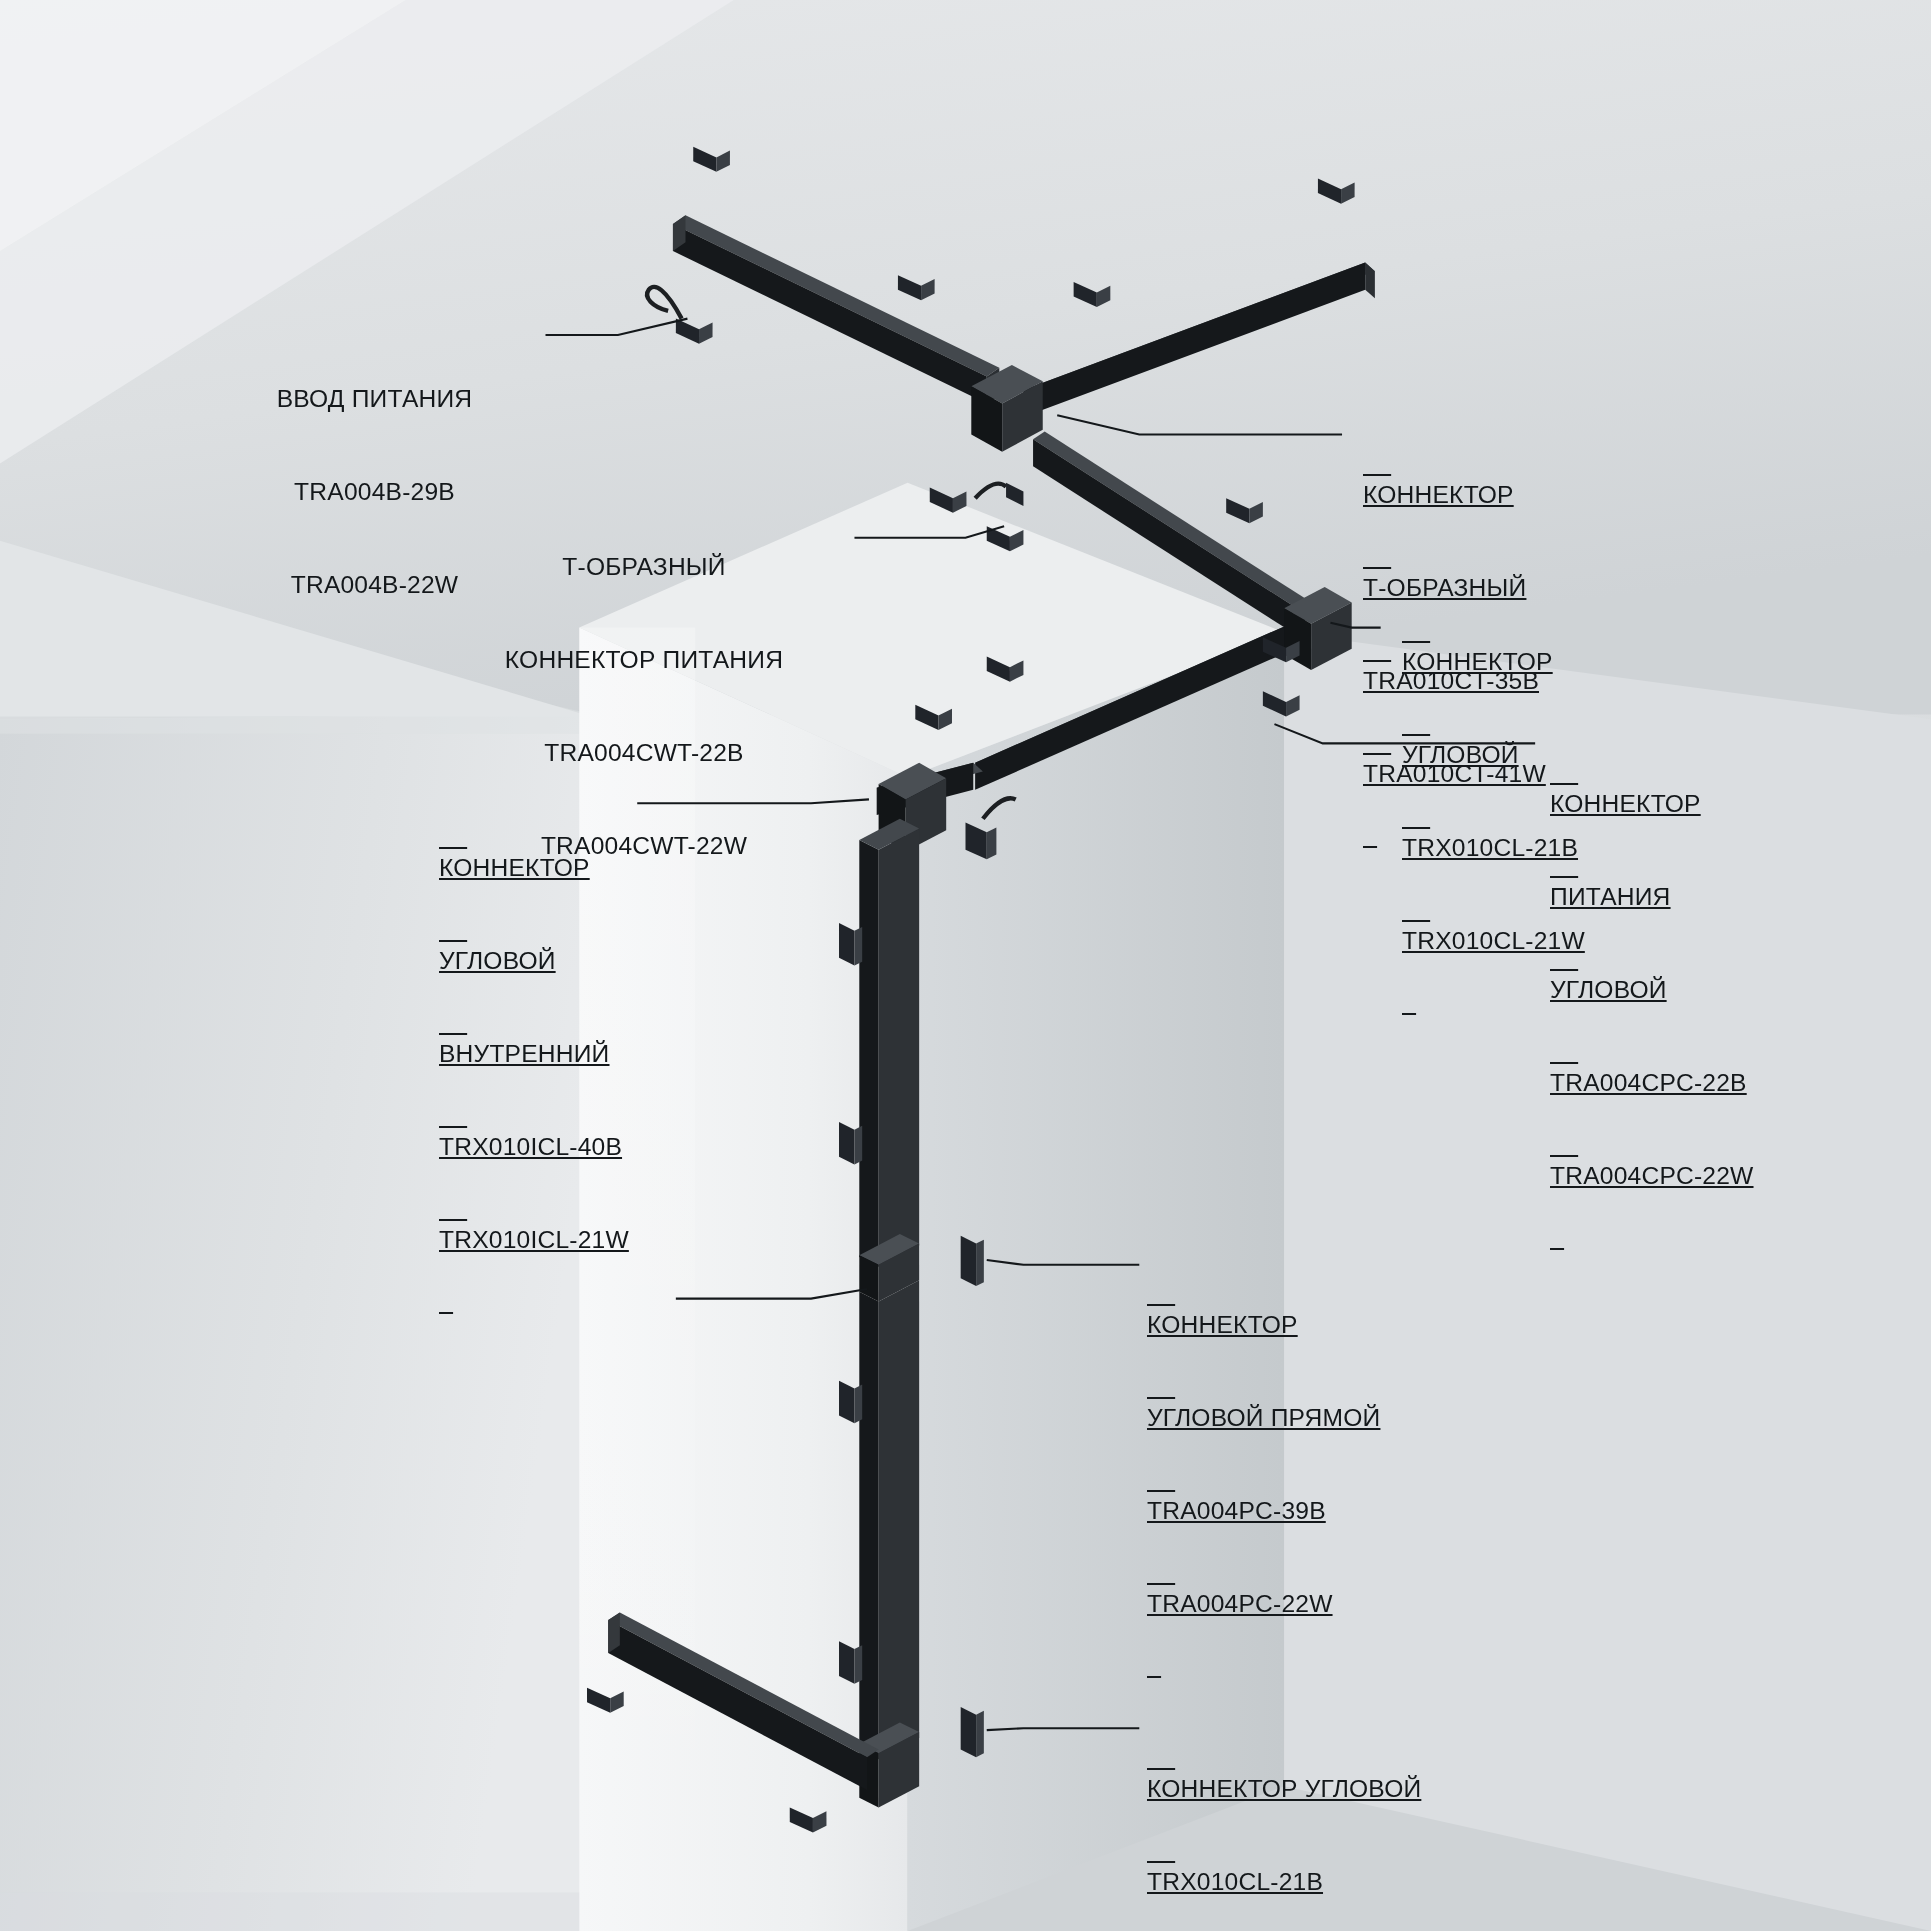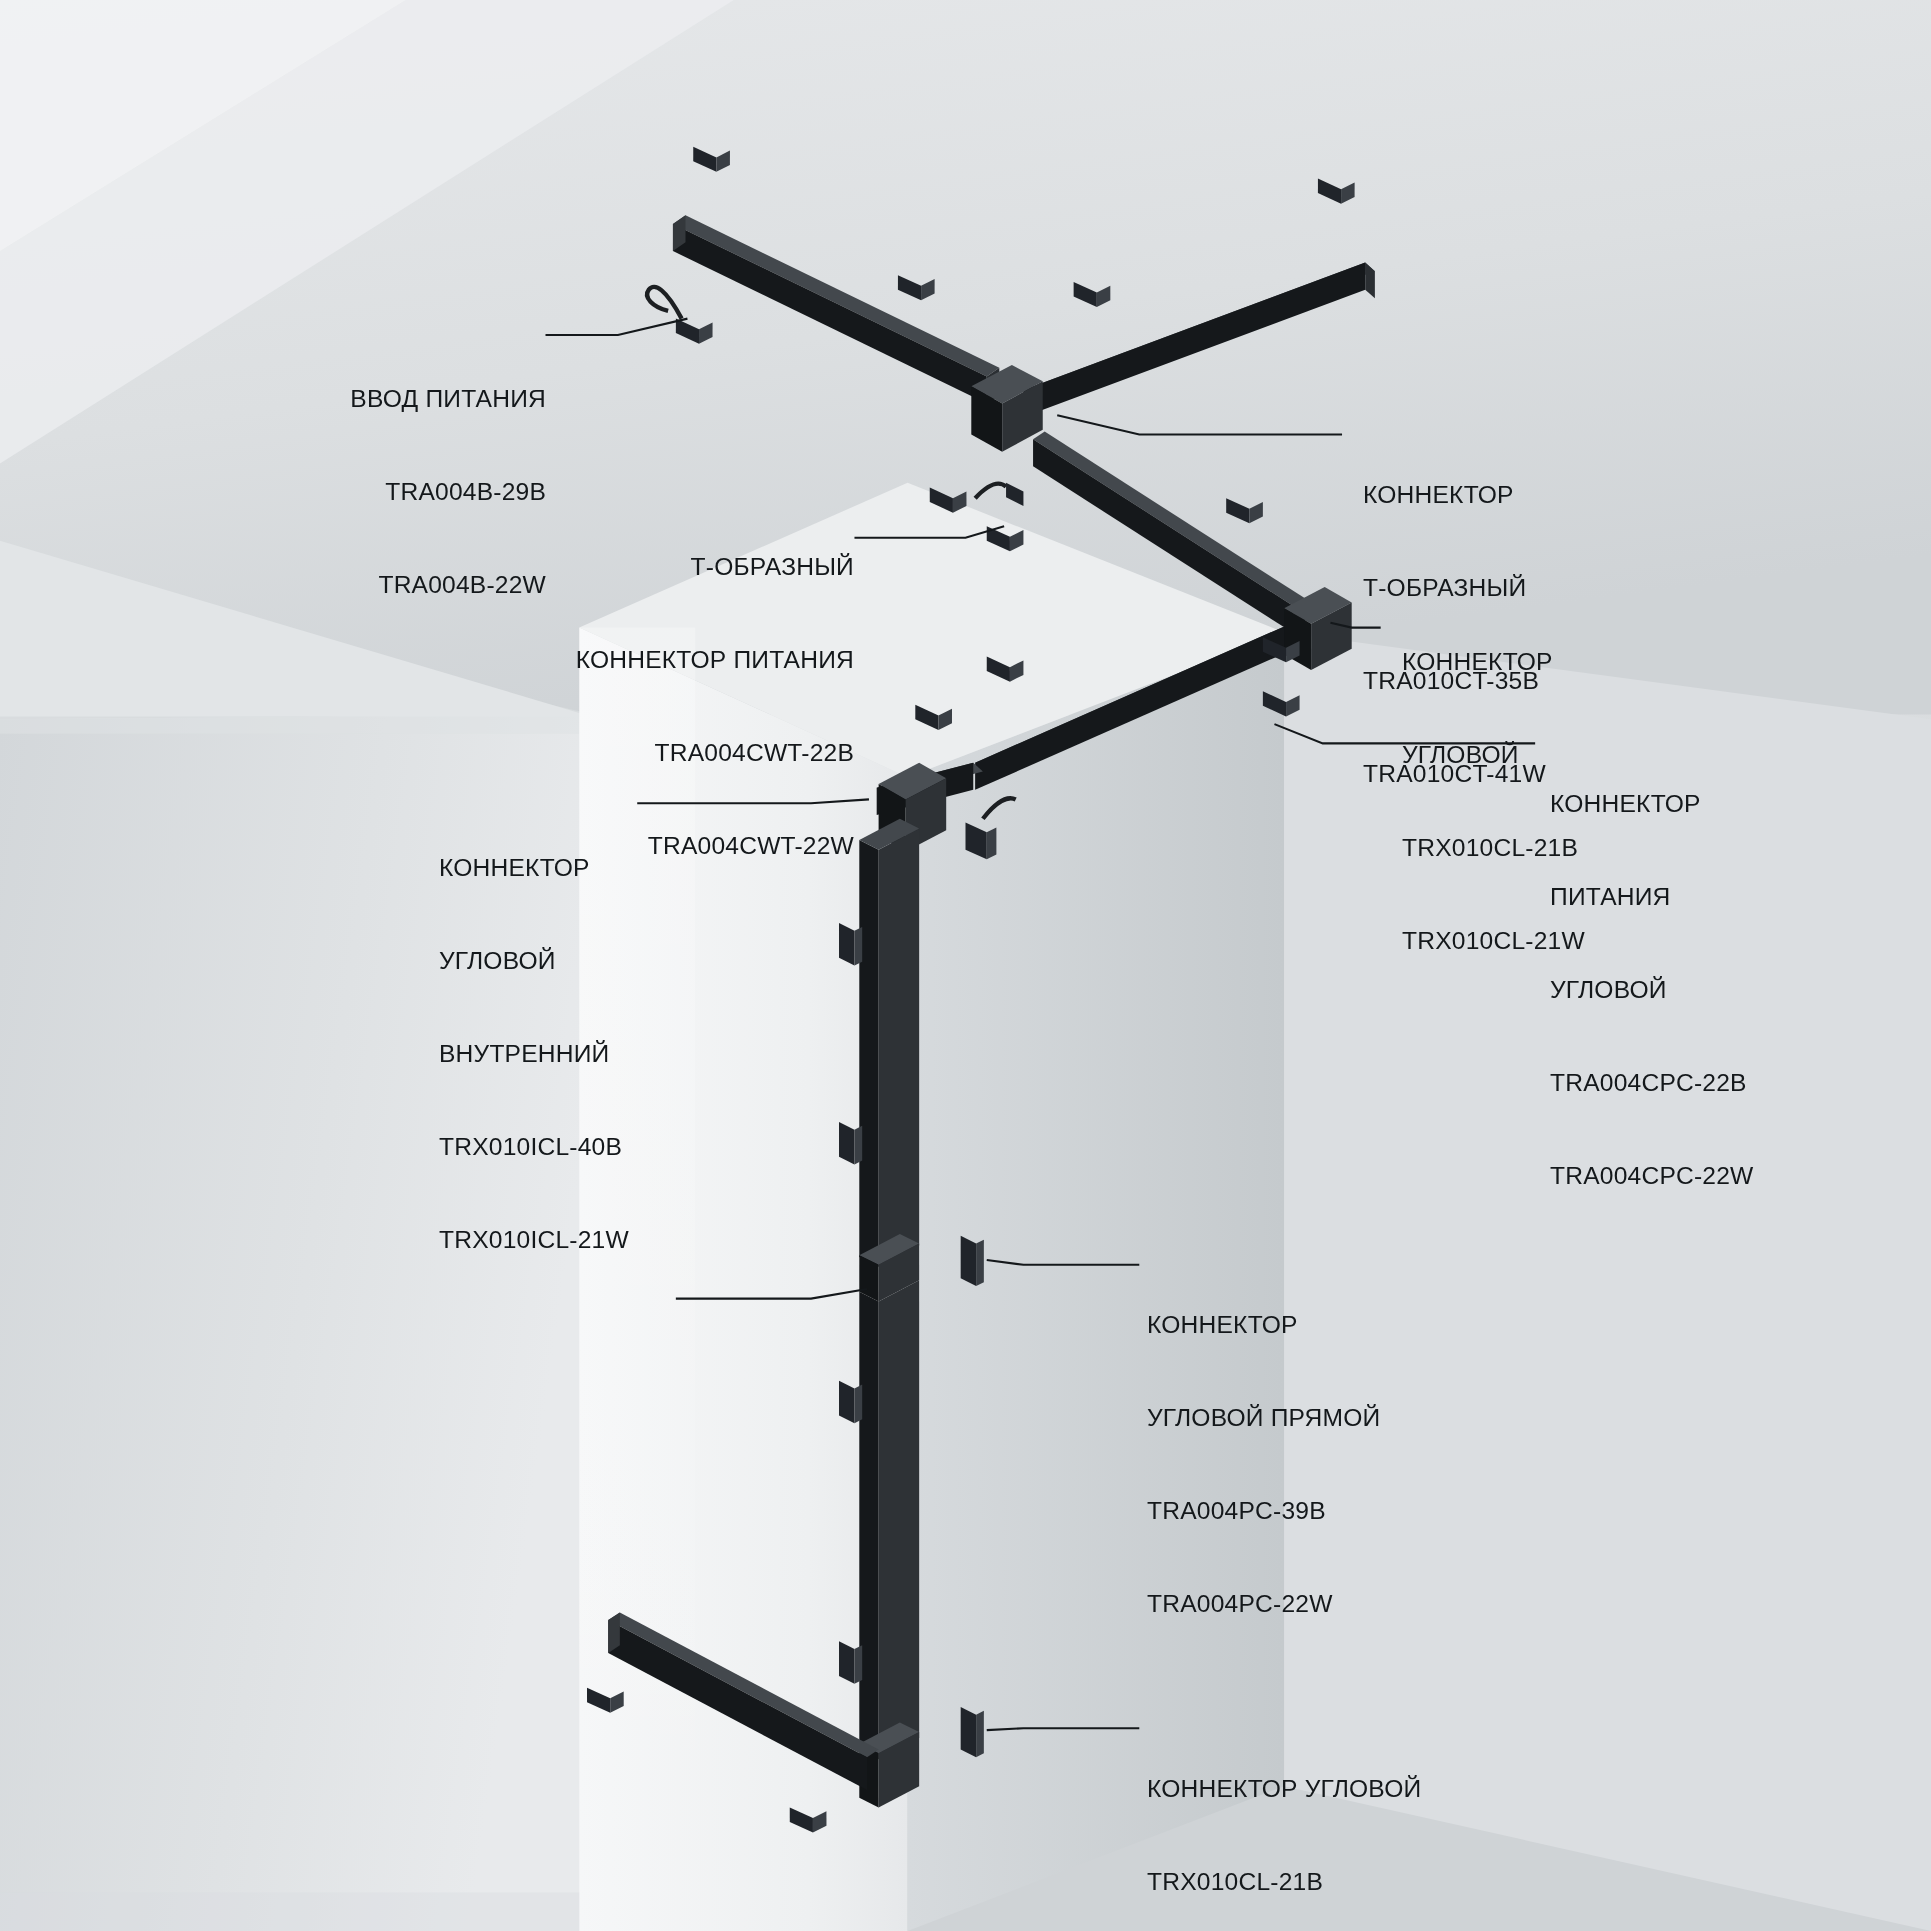--- a/index.html
+++ b/index.html
@@ -27,24 +27,25 @@
   .label {
     position: absolute;
     color: #14181b;
     font-size: 24.6px;
     line-height: 31px;
     letter-spacing: 0.2px;
     white-space: pre;
     font-family: "Liberation Sans", sans-serif;
   }
   .label.right {
-    text-align: right;
+    text-align: center;
   }
   .label.left {
     text-align: left;
+    text-decoration: underline;
   }
 </style>
 </head>
 <body>
 
 <div id="stage">
 
   <svg class="bg-svg" viewBox="0 0 2000 2000">
     <defs>
       <linearGradient id="gCeil" x1="0" y1="0" x2="0.35" y2="1">

